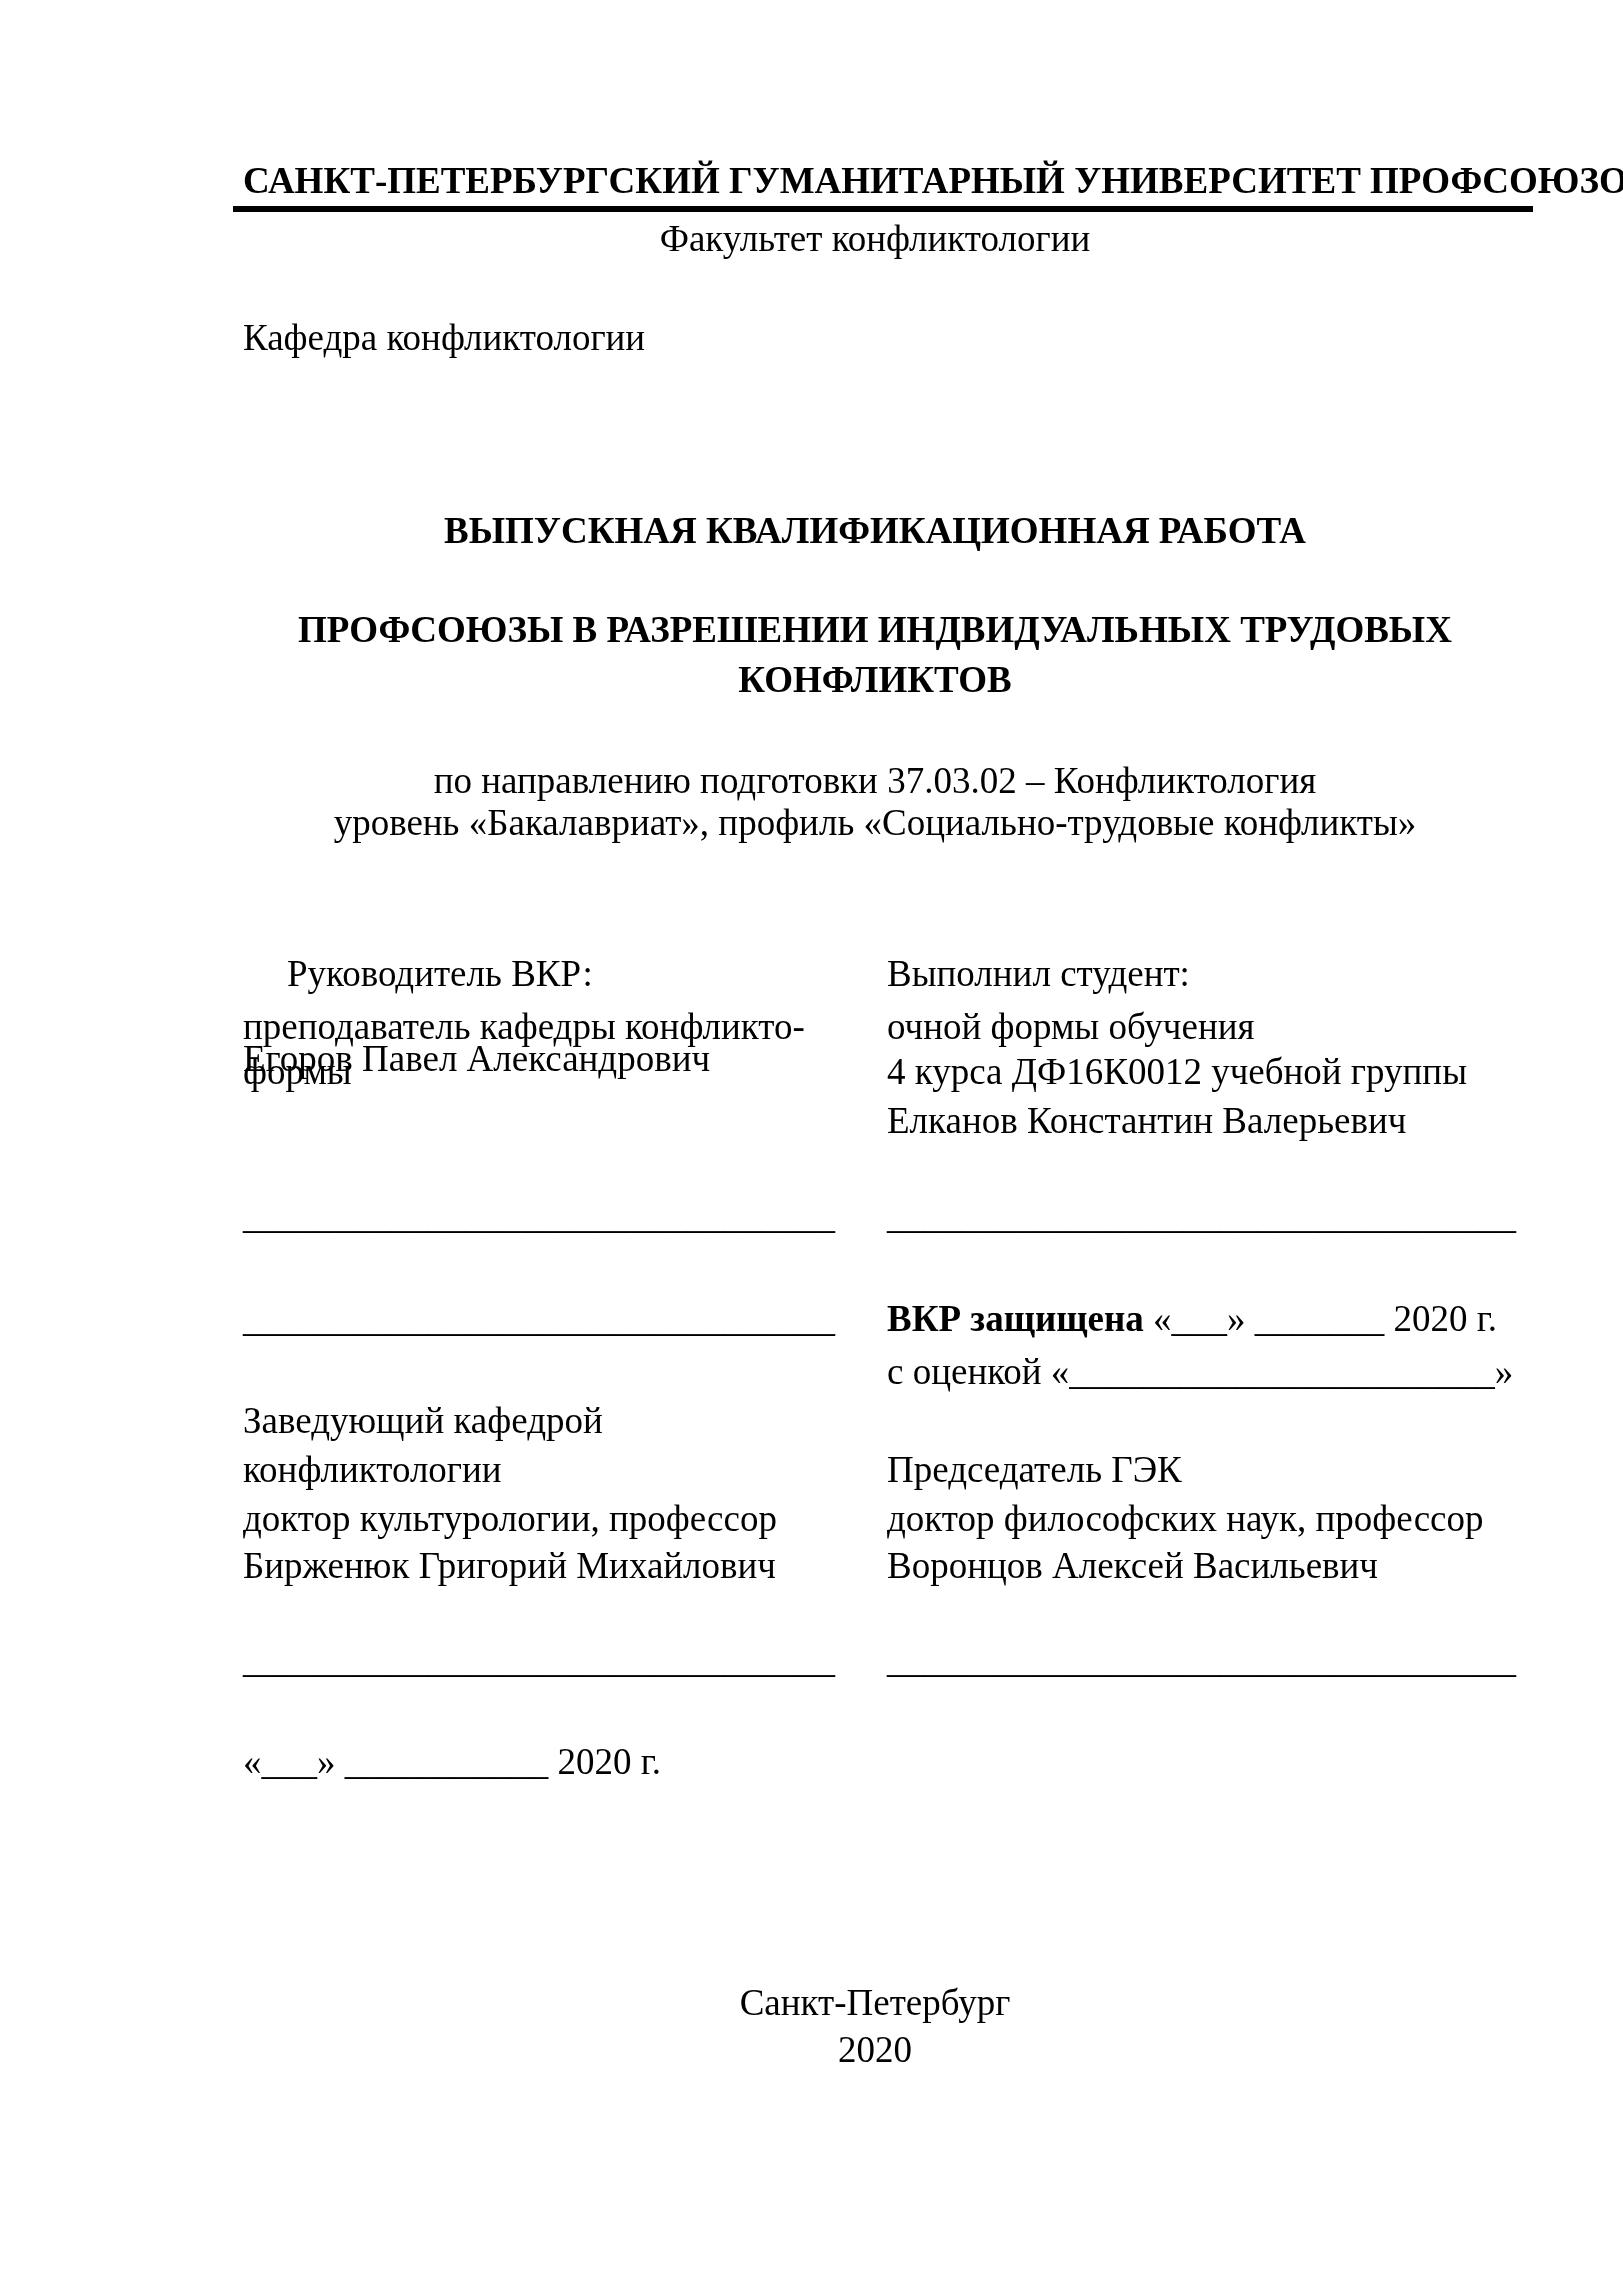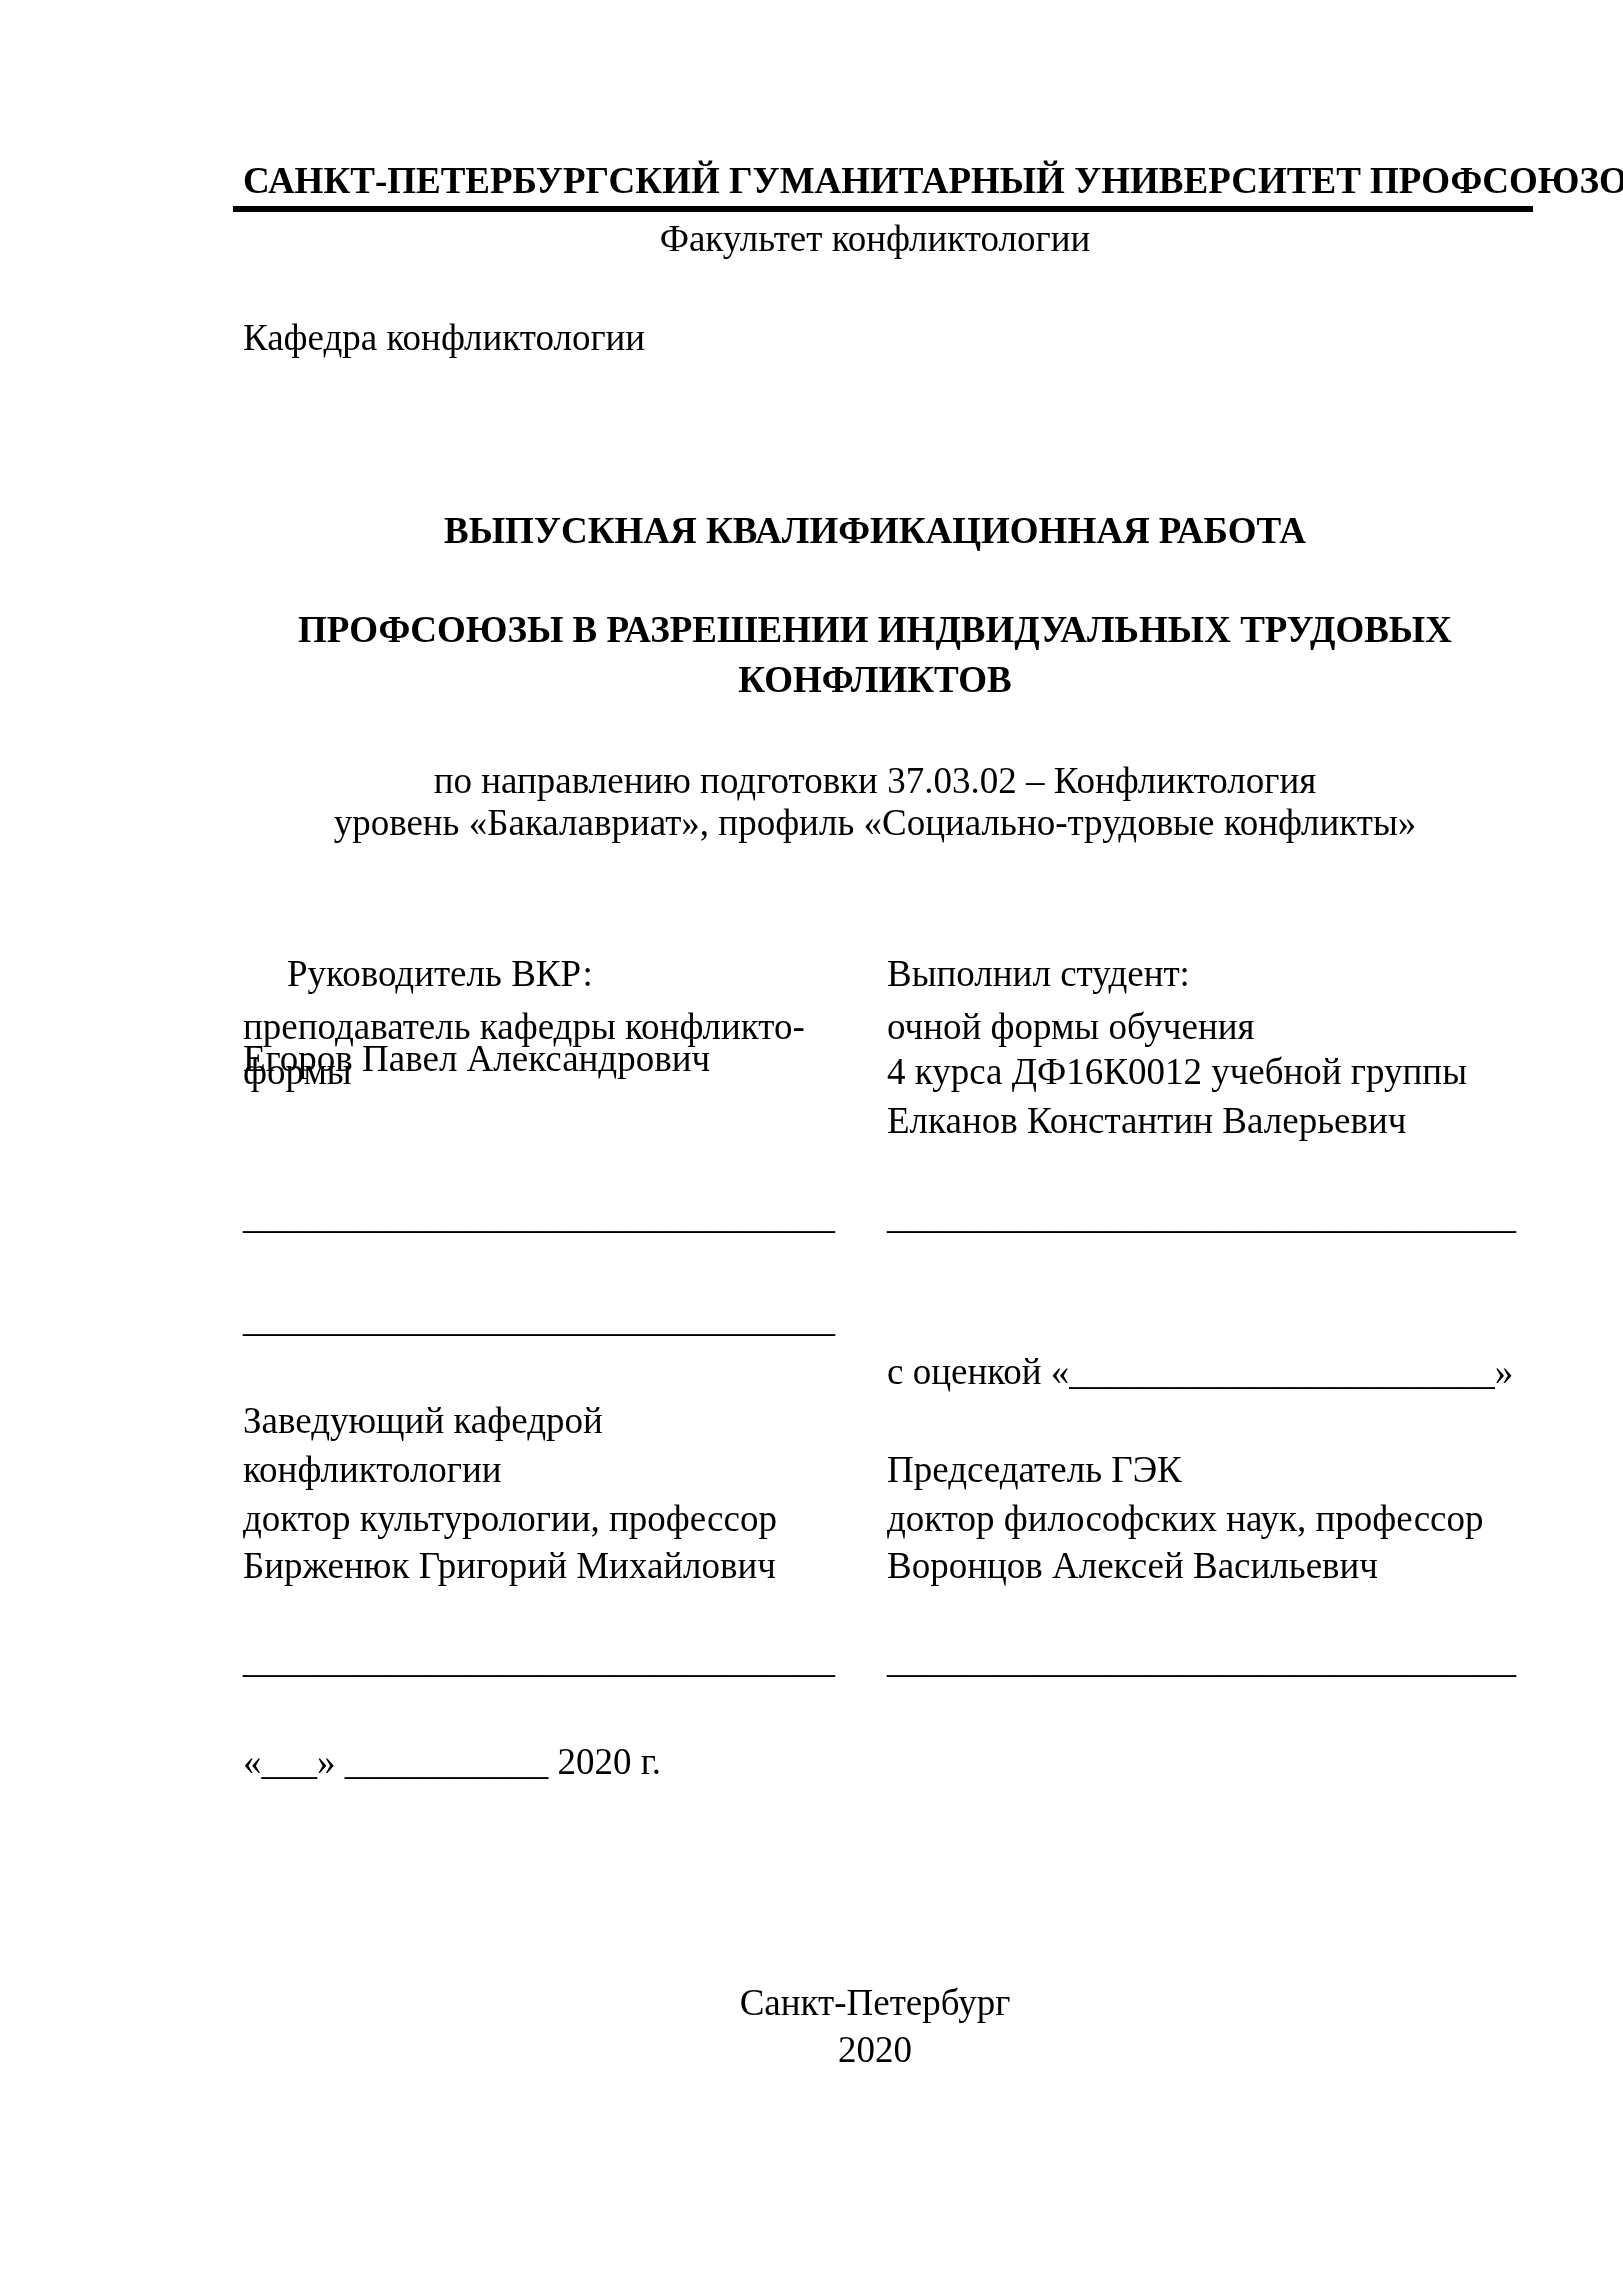--- a/index.html
+++ b/index.html
@@ -69,20 +69,23 @@
     <div class="line" style="top:1037px;">Егоров Павел Александрович</div>
     <div class="line" style="top:1194px;">________________________________</div>
     <div class="line" style="top:1297px;">________________________________</div>
 
     <div class="line rightcol" style="top:952px;">Выполнил студент:</div>
     <div class="line rightcol" style="top:1005px;">очной формы обучения</div>
     <div class="line rightcol" style="top:1050px;">4 курса ДФ16К0012 учебной группы</div>
     <div class="line rightcol" style="top:1099px;">Елканов Константин Валерьевич</div>
     <div class="line rightcol" style="top:1194px;">__________________________________</div>
 
+    <div class="line rightcol" style="top:1297px;">
+      <span class="bold">ВКР защищена</span><span> «___» _______ 2020 г.</span>
+    </div>
     <div class="line" style="top:1399px;">Заведующий кафедрой</div>
 
     <div class="line rightcol" style="top:1350px;">с оценкой «_______________________»</div>
     <div class="line" style="top:1448px;">конфликтологии</div>
     <div class="line" style="top:1497px;">доктор культурологии, профессор</div>
     <div class="line" style="top:1544px;">Бирженюк Григорий Михайлович</div>
     <div class="line" style="top:1638px;">________________________________</div>
     <div class="line" style="top:1740px;">«___» ___________ 2020 г.</div>
 
     <div class="line rightcol" style="top:1448px;">Председатель ГЭК</div>

